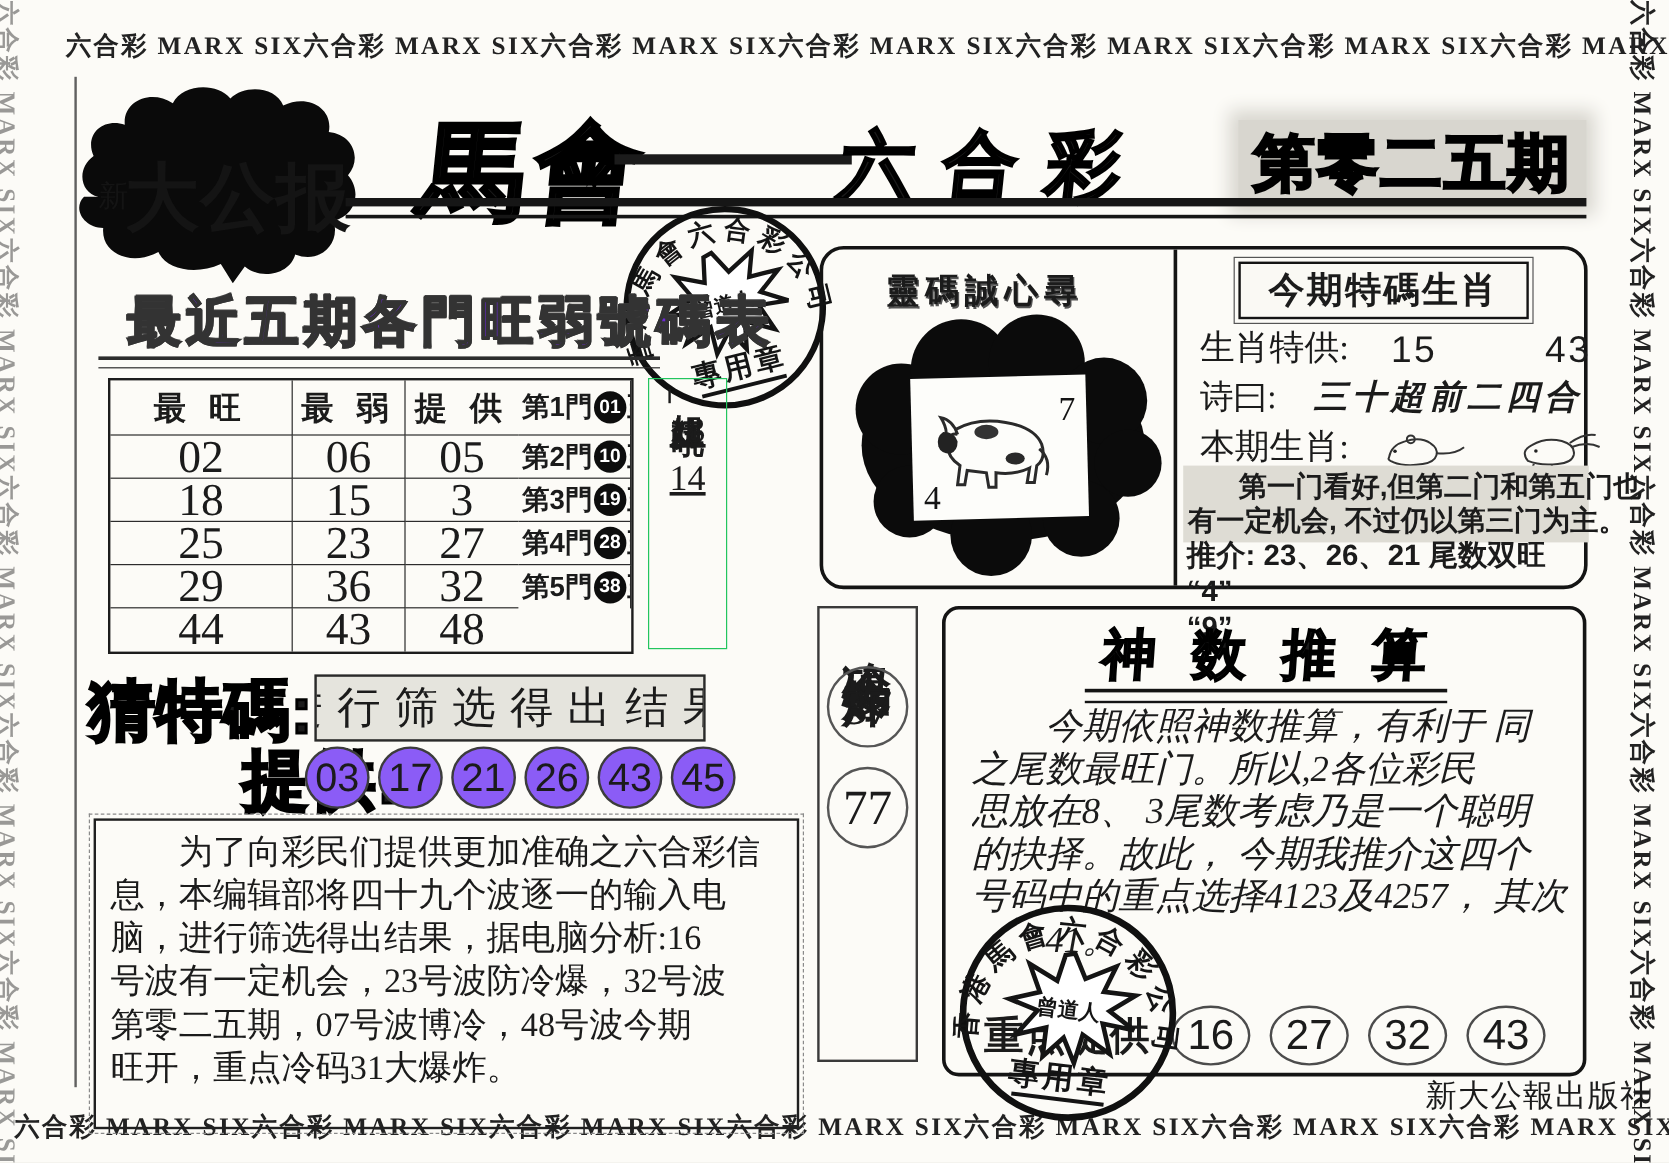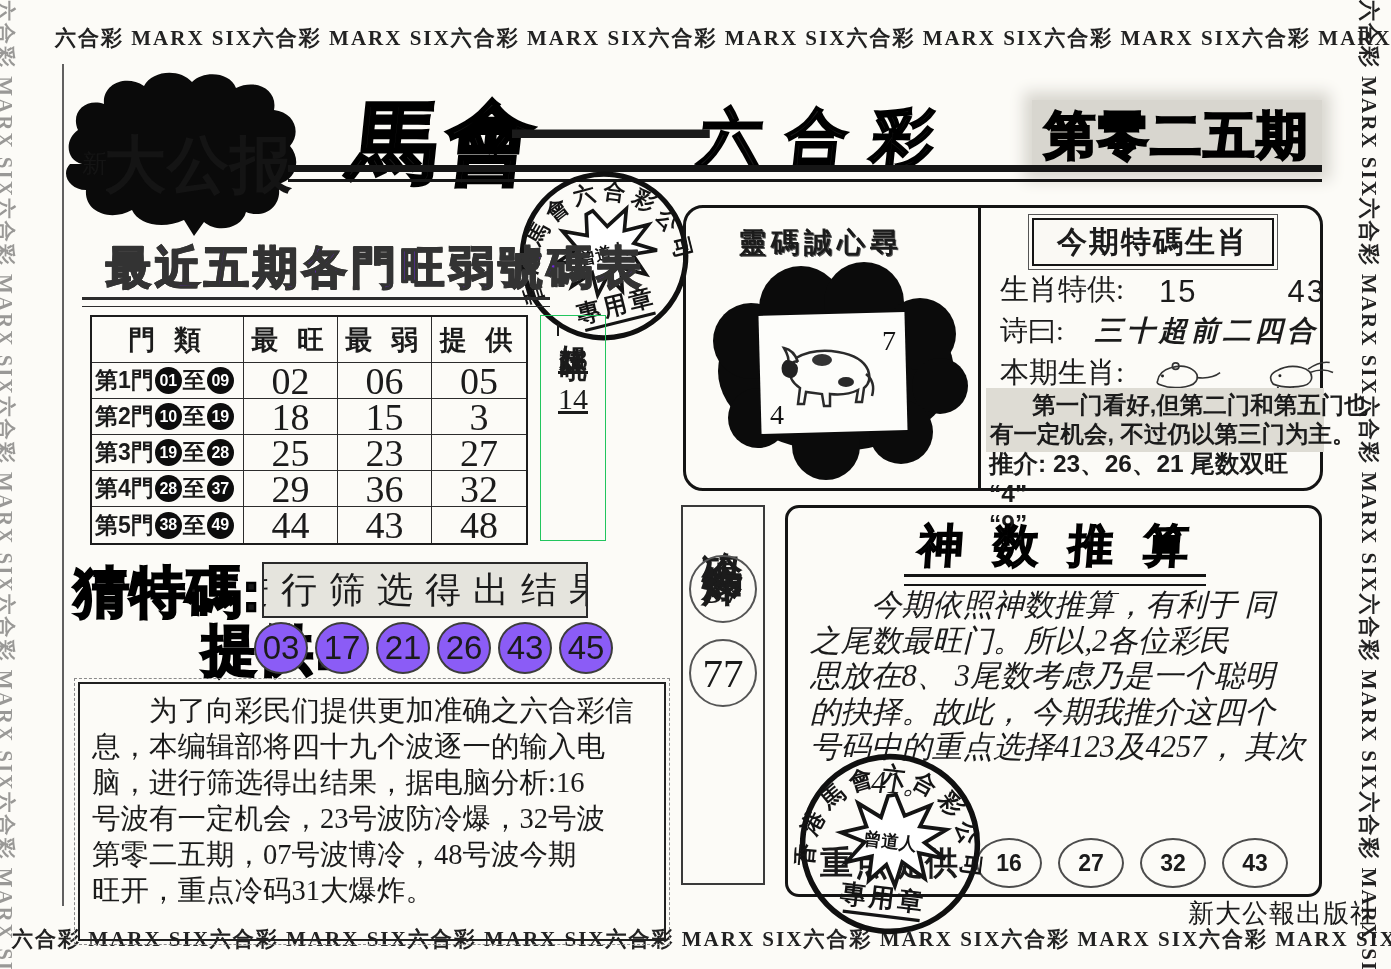--- a/index.html
+++ b/index.html
@@ -97,21 +97,21 @@
   .d-title{position:absolute;left:0;right:0;top:8px;text-align:center;font-size:45px;font-weight:900;
            letter-spacing:30px;text-indent:30px;-webkit-text-stroke:1.5px #000;transform:skewX(-4deg);}
   .d-underline{position:absolute;left:116px;top:66px;width:302px;height:7px;border-top:3px solid #141414;border-bottom:2px solid #141414;}
   .d-para{position:absolute;left:22px;top:80px;width:500px;font-family:"Liberation Serif",serif;
           font-size:30.5px;line-height:35.5px;overflow:hidden;font-style:italic;}
   .d-para .d-line{display:block;white-space:nowrap;}
   .d-para .d-line:first-child{text-indent:2em;}
   .d-key{position:absolute;left:32px;top:330px;display:flex;align-items:center;gap:16px;}
   .d-key-label{font-family:"Liberation Serif",serif;font-size:33px;font-weight:bold;letter-spacing:2px;}
   .oval{width:62px;height:46px;border:2.5px solid #4c4c4c;border-radius:50%;display:flex;align-items:center;justify-content:center;
-        font-size:23px;font-weight:700;}
+        font-size:35px;font-weight:400;}
   .publisher{position:absolute;left:1188px;top:896px;font-family:"Liberation Serif",serif;font-size:26px;letter-spacing:1px;}
   svg text{font-family:"Liberation Serif",serif;fill:#141414;}
 </style>
 </head>
 <body>
 
 <div class="page">
 
   <div class="strip strip-top">
     <span>六合彩 MARX SIX</span>
@@ -171,21 +171,20 @@
       <polygon points="85,40 95,58 117,46 110,66 134,66 116,80 136,92 112,90 120,112 98,100 94,122 84,104 70,120 70,98 48,106 62,86 40,80 62,72 52,52 74,62 78,42" fill="#ffffff" stroke="#141414" stroke-width="3.5"></polygon>
       <text x="85" y="88" text-anchor="middle" font-size="16" font-weight="bold">曾道人</text>
       <text x="85" y="142" text-anchor="middle" font-size="23" font-weight="bold" letter-spacing="3">專用章</text>
       <rect x="50" y="149" width="70" height="3" fill="#141414"></rect>
     </svg>
   </div>
 
   <div class="rt-title">最近五期各門旺弱號碼表</div>
   <div class="rt-underline"></div>
   <div class="rtable">
-    <div class="rt-cell rt-head">門 類</div>
     <div class="rt-cell rt-head">最 旺</div>
     <div class="rt-cell rt-head">最 弱</div>
     <div class="rt-cell rt-head last-col">提 供</div>
 
     <div class="rt-cell rt-gate">
         <span>第1門</span>
         <span class="dot">01</span>
         <span>至</span>
         <span class="dot">09</span>
       </div>

